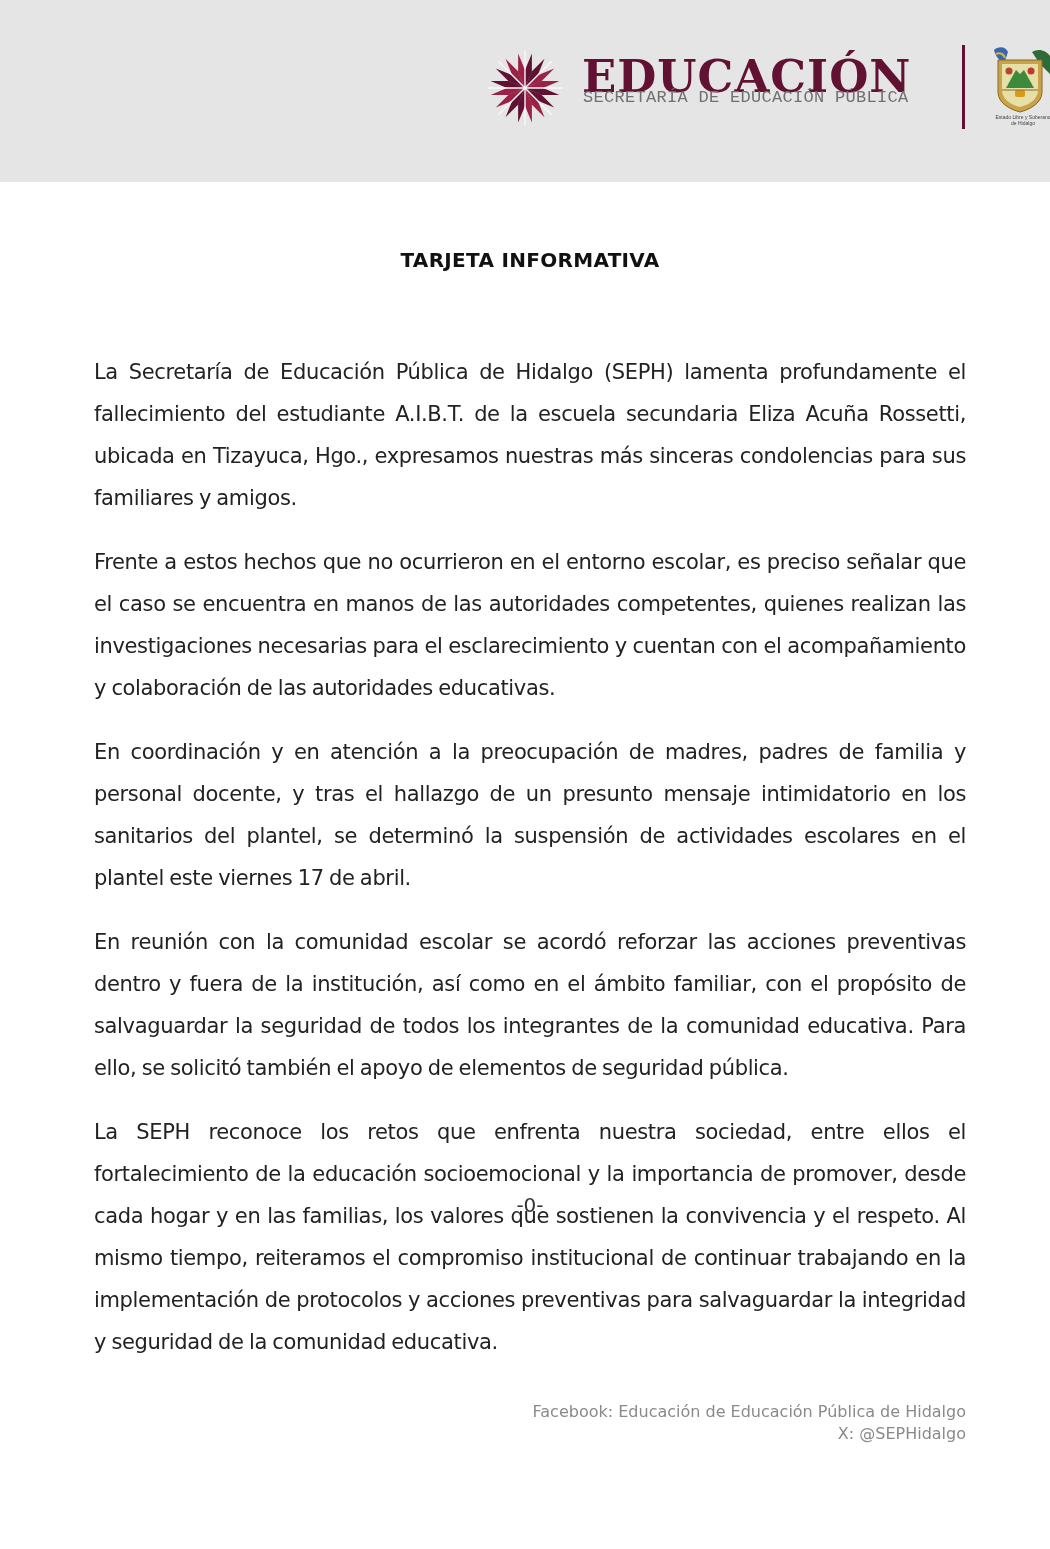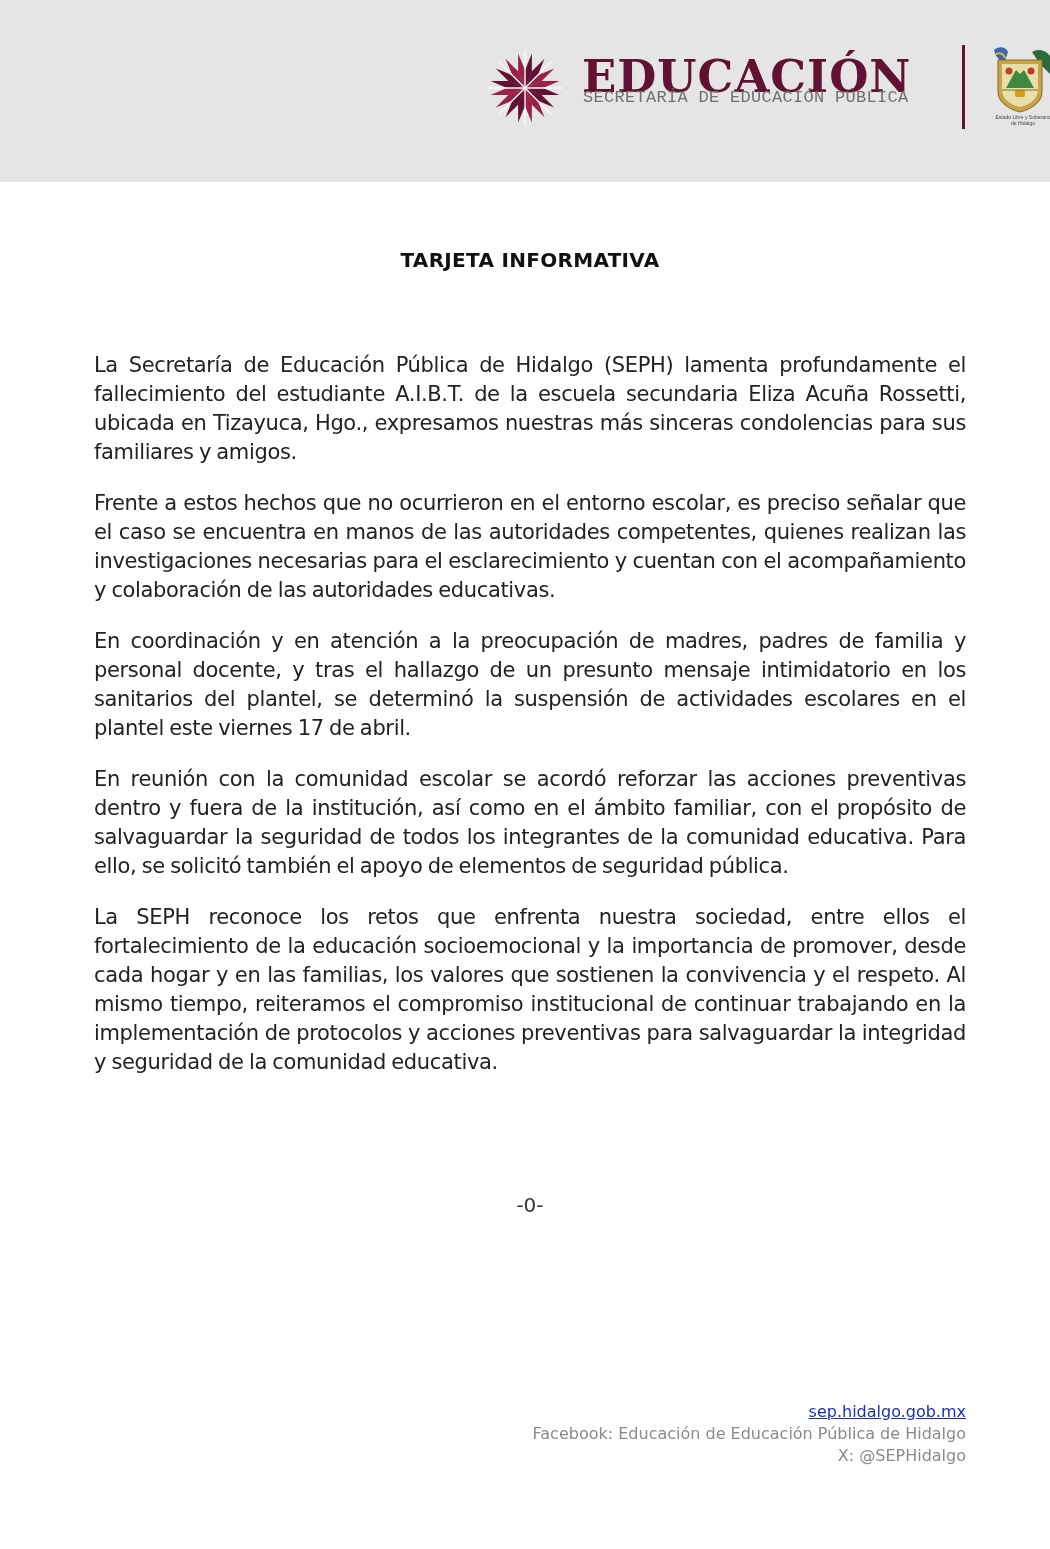--- a/index.html
+++ b/index.html
@@ -106,21 +106,21 @@
     .body-text {
       position: absolute;
       left: 94px;
       width: 872px;
       top: 351px;
     }
     .body-text p {
       margin: 0 0 22px 0;
       font-family: "DejaVu Sans", "Liberation Sans", sans-serif;
       font-size: 21px;
-      line-height: 29px;
+      line-height: 42px;
       text-align: justify;
       color: #222;
       letter-spacing: -0.35px;
       word-spacing: -1px;
     }
     .closing-mark {
       position: absolute;
       left: 0;
       width: 1060px;
       top: 1193px;
@@ -225,16 +225,15 @@
   <p>La Secretaría de Educación Pública de Hidalgo (SEPH) lamenta profundamente el fallecimiento del estudiante A.I.B.T. de la escuela secundaria Eliza Acuña Rossetti, ubicada en Tizayuca, Hgo., expresamos nuestras más sinceras condolencias para sus familiares y amigos.</p>
   <p>Frente a estos hechos que no ocurrieron en el entorno escolar, es preciso señalar que el caso se encuentra en manos de las autoridades competentes, quienes realizan las investigaciones necesarias para el esclarecimiento y cuentan con el acompañamiento y colaboración de las autoridades educativas.</p>
   <p>En coordinación y en atención a la preocupación de madres, padres de familia y personal docente, y tras el hallazgo de un presunto mensaje intimidatorio en los sanitarios del plantel, se determinó la suspensión de actividades escolares en el plantel este viernes 17 de abril.</p>
   <p>En reunión con la comunidad escolar se acordó reforzar las acciones preventivas dentro y fuera de la institución, así como en el ámbito familiar, con el propósito de salvaguardar la seguridad de todos los integrantes de la comunidad educativa. Para ello, se solicitó también el apoyo de elementos de seguridad pública.</p>
   <p>La SEPH reconoce los retos que enfrenta nuestra sociedad, entre ellos el fortalecimiento de la educación socioemocional y la importancia de promover, desde cada hogar y en las familias, los valores que sostienen la convivencia y el respeto. Al mismo tiempo, reiteramos el compromiso institucional de continuar trabajando en la implementación de protocolos y acciones preventivas para salvaguardar la integridad y seguridad de la comunidad educativa.</p>
 </div>
 
 <div class="closing-mark">-0-</div>
 
 <div class="footer">
-  <div><a href="#">sep.hidalgo.gob.mx</a></div>
   <div>Facebook: Educación de Educación Pública de Hidalgo</div>
   <div>X: @SEPHidalgo</div>
 </div>
 
 </body></html>

